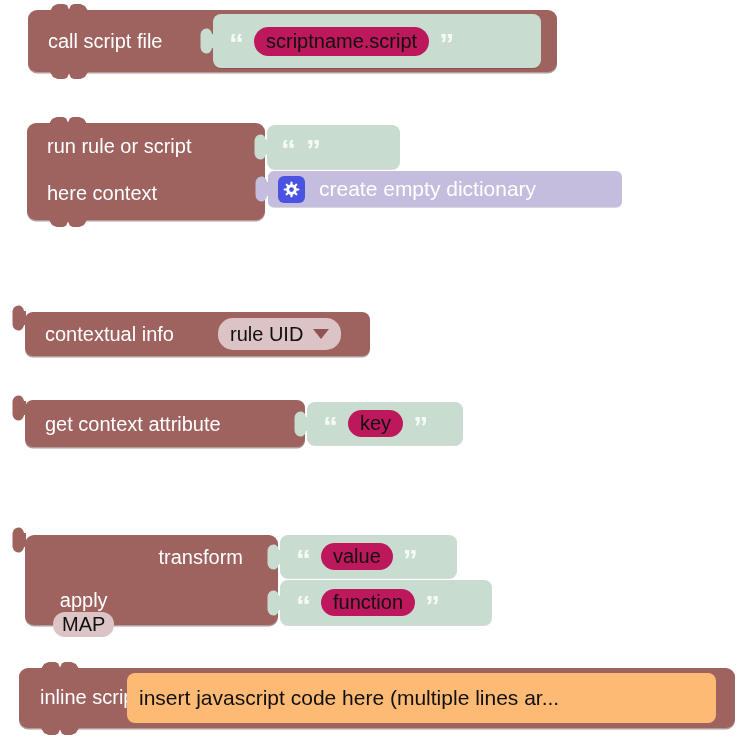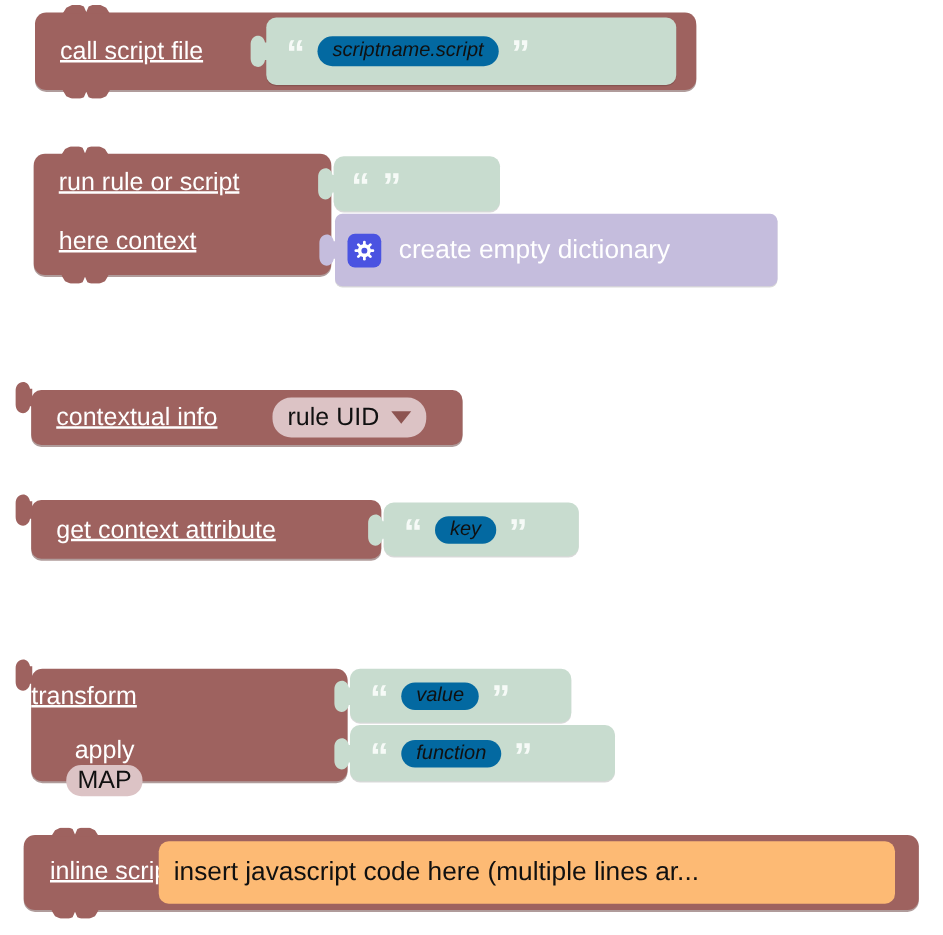--- a/index.html
+++ b/index.html
@@ -12,21 +12,21 @@
     position:absolute; background:#9e625f; border-radius:9px;
     box-shadow:0 1.5px 0 rgba(80,35,33,.45);
   }
   .notch {
     position:absolute; width:38px; height:7px; background:#9e625f;
     clip-path:polygon(0% 100%, 8% 30%, 20% 0%, 37% 0%, 45% 18%, 50% 80%, 55% 18%, 63% 0%, 80% 0%, 92% 30%, 100% 100%);
   }
   .notch.top { top:-6px; left:22px; }
   .notch.bottom { bottom:-7px; left:22px; transform:scaleY(-1); }
   .blk-label {
-    position:absolute; color:#ffffff; font-size:20px; line-height:24px; white-space:nowrap;text-decoration:underline;
+    position:absolute; color:#ffffff; font-size:20px; line-height:24px; white-space:nowrap;
   }
   .child {
     position:absolute; display:flex; align-items:center;
     box-shadow:0 1px 0 rgba(0,0,0,.15);
   }
   .string-block { background:#c8dccf; border-radius:8px; }
   .dict-block { background:#c5bddd; border-radius:6px; }
   .tab {
     position:absolute; left:-13px; top:50%; transform:translateY(-50%);
     width:14px; height:32px;
@@ -34,22 +34,22 @@
   .fill-string { fill:#c8dccf; }
   .fill-dict   { fill:#c5bddd; }
   .fill-block  { fill:#9e625f; }
   .quote {
     font-size:30px; line-height:1; font-weight:bold; color:#f6faf7;
     transform:translateY(3px); user-select:none;
   }
   .q-open  { margin-left:16px; }
   .q-close { margin-left:10px; margin-right:14px; }
   .string-field {
-    margin-left:10px; background:#0369a1; border-radius:15px; padding:3px 12px;
-    font-size:16px; color:#101010; white-space:nowrap;font-style:italic;
+    margin-left:10px; background:#be185d; border-radius:15px; padding:3px 12px;
+    font-size:20px; color:#101010; white-space:nowrap;
   }
   .gear-badge {
     width:27px; height:27px; border-radius:6px; background:#4a53e1;
     display:flex; align-items:center; justify-content:center; margin-left:10px; flex:none;
   }
   .dict-label { color:#ffffff; font-size:21px; margin-left:14px; white-space:nowrap; }
   .dropdown {
     position:absolute; display:flex; align-items:center; background:#dcc3c5;
     border-radius:15px; padding:0 12px; height:32px; cursor:pointer;text-align:center;
   }
@@ -96,21 +96,21 @@
   <div class="blk-label" style="left:20px; top:58px;">here context</div>
 
   <div class="child string-block" style="left:240px; top:2px; width:133px; height:44px;">
     <svg class="tab" viewBox="0 0 14 32">
       <path class="fill-string" d="M14 9 L12 9 C11.5 5.5 9 3.5 6.5 3.5 C3 3.5 0.5 6.5 0.5 10.5 L0.5 21.5 C0.5 25.5 3 28.5 6.5 28.5 C9 28.5 11.5 26.5 12 23 L14 23 Z"></path>
     </svg>
     <span class="quote q-open" style="margin-left:14px;">“</span>
     <span class="quote q-close" style="margin-right:10px;">”</span>
   </div>
 
-  <div class="child dict-block" style="left:241px; top:48px; width:354px; height:58px;">
+  <div class="child dict-block" style="left:241px; top:48px; width:354px; height:36px;">
     <svg class="tab" viewBox="0 0 14 32">
       <path class="fill-dict" d="M14 9 L12 9 C11.5 5.5 9 3.5 6.5 3.5 C3 3.5 0.5 6.5 0.5 10.5 L0.5 21.5 C0.5 25.5 3 28.5 6.5 28.5 C9 28.5 11.5 26.5 12 23 L14 23 Z"></path>
     </svg>
     <span class="gear-badge">
       <svg width="19" height="19" viewBox="0 0 24 24">
         <g fill="#ffffff">
           <rect x="10.6" y="2" width="2.8" height="20" rx="1.4"></rect>
           <rect x="10.6" y="2" width="2.8" height="20" rx="1.4" transform="rotate(45 12 12)"></rect>
           <rect x="10.6" y="2" width="2.8" height="20" rx="1.4" transform="rotate(90 12 12)"></rect>
           <rect x="10.6" y="2" width="2.8" height="20" rx="1.4" transform="rotate(135 12 12)"></rect>
@@ -149,21 +149,21 @@
     <span class="string-field" style="padding:2px 12px;">key</span>
     <span class="quote q-close">”</span>
   </div>
 </div>
 
 <div class="block-group" style="left:25px; top:535px; width:465px; height:90px;">
   <div class="maroon" style="left:0; top:0; width:253px; height:90px;"></div>
   <svg class="tab" viewBox="0 0 14 32" style="top:5px;">
     <path class="fill-block" d="M14 9 L12 9 C11.5 5.5 9 3.5 6.5 3.5 C3 3.5 0.5 6.5 0.5 10.5 L0.5 21.5 C0.5 25.5 3 28.5 6.5 28.5 C9 28.5 11.5 26.5 12 23 L14 23 Z"></path>
   </svg>
-  <div class="blk-label" style="left:0; top:10px; width:218px; text-align:left;">transform</div>
+  <div class="blk-label" style="left:0; top:10px; width:218px; text-align:right;">transform</div>
   <div class="row-flex" style="left:20px; top:54px; height:32px;flex-direction:column;">
     <span>apply</span>
     <span class="inline-field-chip">MAP</span>
     <span>with</span>
   </div>
 
   <div class="child string-block" style="left:255px; top:0; width:177px; height:43px;">
     <svg class="tab" viewBox="0 0 14 32">
       <path class="fill-string" d="M14 9 L12 9 C11.5 5.5 9 3.5 6.5 3.5 C3 3.5 0.5 6.5 0.5 10.5 L0.5 21.5 C0.5 25.5 3 28.5 6.5 28.5 C9 28.5 11.5 26.5 12 23 L14 23 Z"></path>
     </svg>

